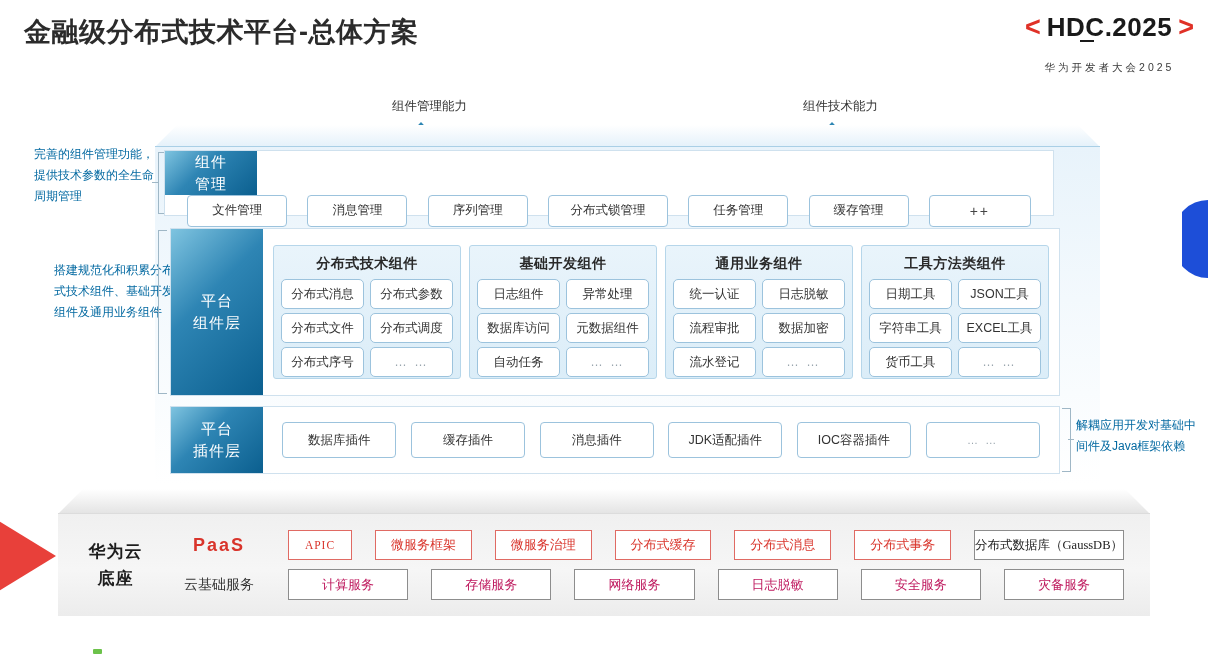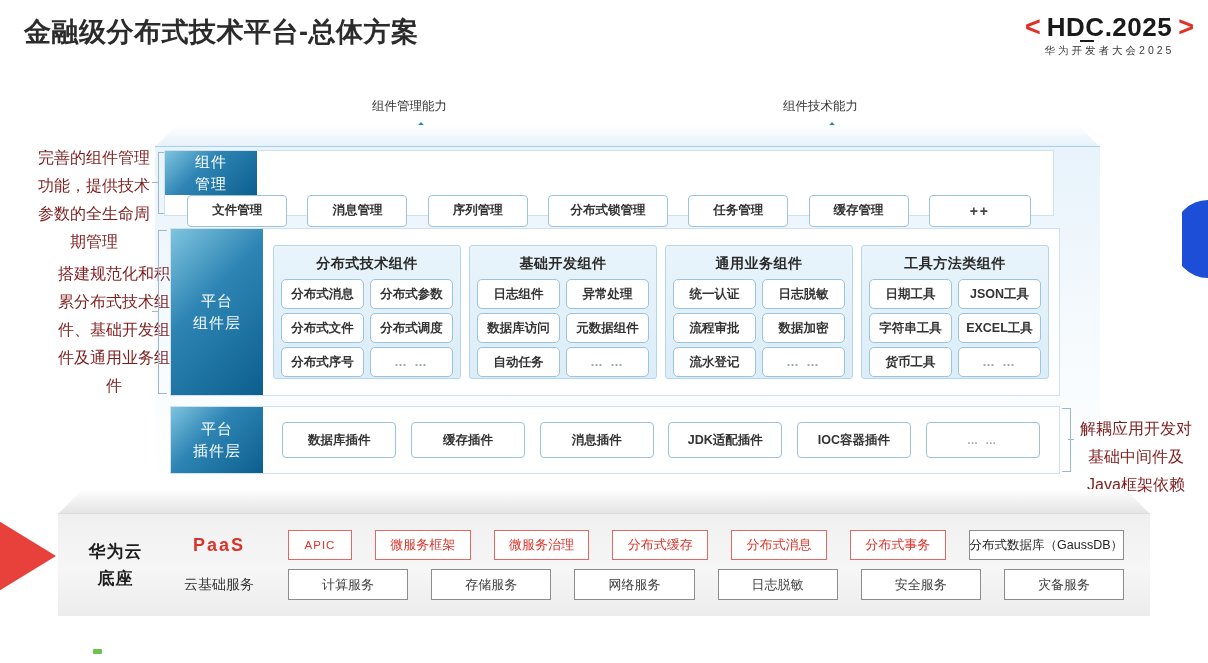--- a/index.html
+++ b/index.html
@@ -23,21 +23,21 @@
   .logo-main{
     font-size:26px;font-weight:bold;color:#1a1a1a;white-space:nowrap;
     display:flex;align-items:center;gap:6px;justify-content:center;
   }
   .logo-bracket{color:#e03127;font-size:27px;font-weight:bold;}
   .logo-word{position:relative;letter-spacing:0.5px;}
   .logo-word::after{
     content:"";position:absolute;left:33px;bottom:1px;width:14px;height:2px;background:#1a1a1a;
   }
   .logo-sub{
-    font-size:10.5px;color:#3a3a3a;letter-spacing:3px;margin-top:1px;white-space:nowrap;
+    font-size:10.5px;color:#3a3a3a;letter-spacing:3px;margin-top:18px;white-space:nowrap;
   }
 
   
   .blue-lens{
     position:absolute;right:0;top:200px;width:34px;height:78px;
     background:#1d4ed8;
     border-radius:40px 0 0 40px;
     clip-path:inset(0 0 0 8px);
   }
   .red-wedge{
@@ -45,21 +45,21 @@
     background:#e8403a;
     border-radius:0 70px 70px 0;
     clip-path:polygon(0 0,100% 50%,0 100%);
   }
   .green-dot{
     position:absolute;left:93px;top:649px;width:9px;height:5px;background:#6cc24a;border-radius:1px;
   }
 
   
   .arrow-label{
-    position:absolute;font-size:12.5px;color:#333;white-space:nowrap;
+    position:absolute;font-size:12.5px;color:#333;white-space:nowrap;margin-left:20px;
   }
   .up-arrow{
     position:absolute;width:42px;height:48px;
     background:linear-gradient(180deg,#2f88b5 0%,#1f6f9e 60%,#155c86 100%);
     clip-path:polygon(50% 0,100% 46%,72% 46%,72% 100%,28% 100%,28% 46%,0 46%);
   }
 
   
   .slab-top{
     position:absolute;left:155px;top:125px;width:945px;height:22px;
@@ -79,21 +79,21 @@
     background:linear-gradient(135deg,#7fc4e0 0%,#2e85b4 40%,#0b5f8f 100%);
     color:#fff;display:flex;flex-direction:column;align-items:center;justify-content:center;
     font-size:15px;line-height:1.45;font-weight:500;letter-spacing:1px;
   }
   .band-body{flex:1;display:flex;align-items:center;justify-content:space-around;padding:0 12px;}
 
   .chip{
     border:1px solid #9cc3dd;border-radius:4px;background:#fff;
     font-size:12.5px;color:#333;text-align:center;
     display:flex;align-items:center;justify-content:center;
-    height:30px;white-space:nowrap;font-weight:bold;
+    height:30px;white-space:nowrap;
   }
   .chip.dots{color:#9aa6ae;letter-spacing:2px;font-size:11px;}
 
   
   #band-mgmt{left:164px;top:150px;width:888px;height:64px;flex-direction:column;}
   #band-mgmt .chip{width:98px;}
   #band-mgmt .chip.wide{width:118px;}
   #band-mgmt .chip.plus{width:100px;font-size:14px;color:#444;letter-spacing:2px;}
 
   
@@ -110,21 +110,21 @@
   }
   .group-grid{flex:1;display:grid;grid-template-columns:1fr 1fr;gap:4px 6px;}
   .group-grid .chip{height:28px;width:auto;border-radius:5px;font-size:12.5px;}
 
   
   #band-plugin{left:170px;top:406px;width:888px;height:66px;}
   #band-plugin .chip{width:112px;height:34px;}
 
   
   .side-note{
-    position:absolute;font-size:16px;line-height:1.75;color:#7f1d1d;text-align:center;width:120px;
+    position:absolute;font-size:12px;line-height:1.75;color:#0369a1;text-align:left;width:120px;
   }
   .bracket{
     position:absolute;border:1px solid #9fb7c6;border-right:none;width:8px;
   }
   .bracket.right{border:1px solid #9fb7c6;border-left:none;}
   .tick{position:absolute;width:6px;height:1px;background:#9fb7c6;}
 
   
   .base-top{
     position:absolute;left:58px;top:489px;width:1092px;height:25px;
@@ -144,28 +144,28 @@
   .base-rows{flex:1;display:flex;flex-direction:column;gap:9px;padding-right:26px;}
   .base-row{display:flex;align-items:center;gap:23px;}
   .row-tag{
     width:92px;flex:none;text-align:center;font-size:15px;letter-spacing:1px;
   }
   .row-tag.paas{color:#d9342b;font-weight:bold;font-size:18px;letter-spacing:2px;}
   .row-tag.basic{color:#333;font-size:14px;letter-spacing:0;}
   .pill{
     flex:1;height:28px;border:1.5px solid #e06a63;background:#fff;
     display:flex;align-items:center;justify-content:center;
-    font-size:13px;color:#d9342b;white-space:nowrap;
+    font-size:13px;color:#d9342b;white-space:nowrap;font-family:Liberation Serif, serif;
   }
   .pill.apic{flex:0 0 62px;font-size:11.5px;letter-spacing:1px;}
   .pill.neutral{border-color:#8d8d8d;color:#222;flex:1.55;font-size:12.5px;}
   .svc{
     flex:1;height:29px;border:1.5px solid #8d8d8d;background:#fff;
     display:flex;align-items:center;justify-content:center;
-    font-size:13px;color:#404040;white-space:nowrap;
+    font-size:13px;color:#be185d;white-space:nowrap;
   }
 </style>
 </head>
 <body>
 
 <div class="root">
 
   <div class="page-title">金融级分布式技术平台-总体方案</div>
 
   <div class="logo">

